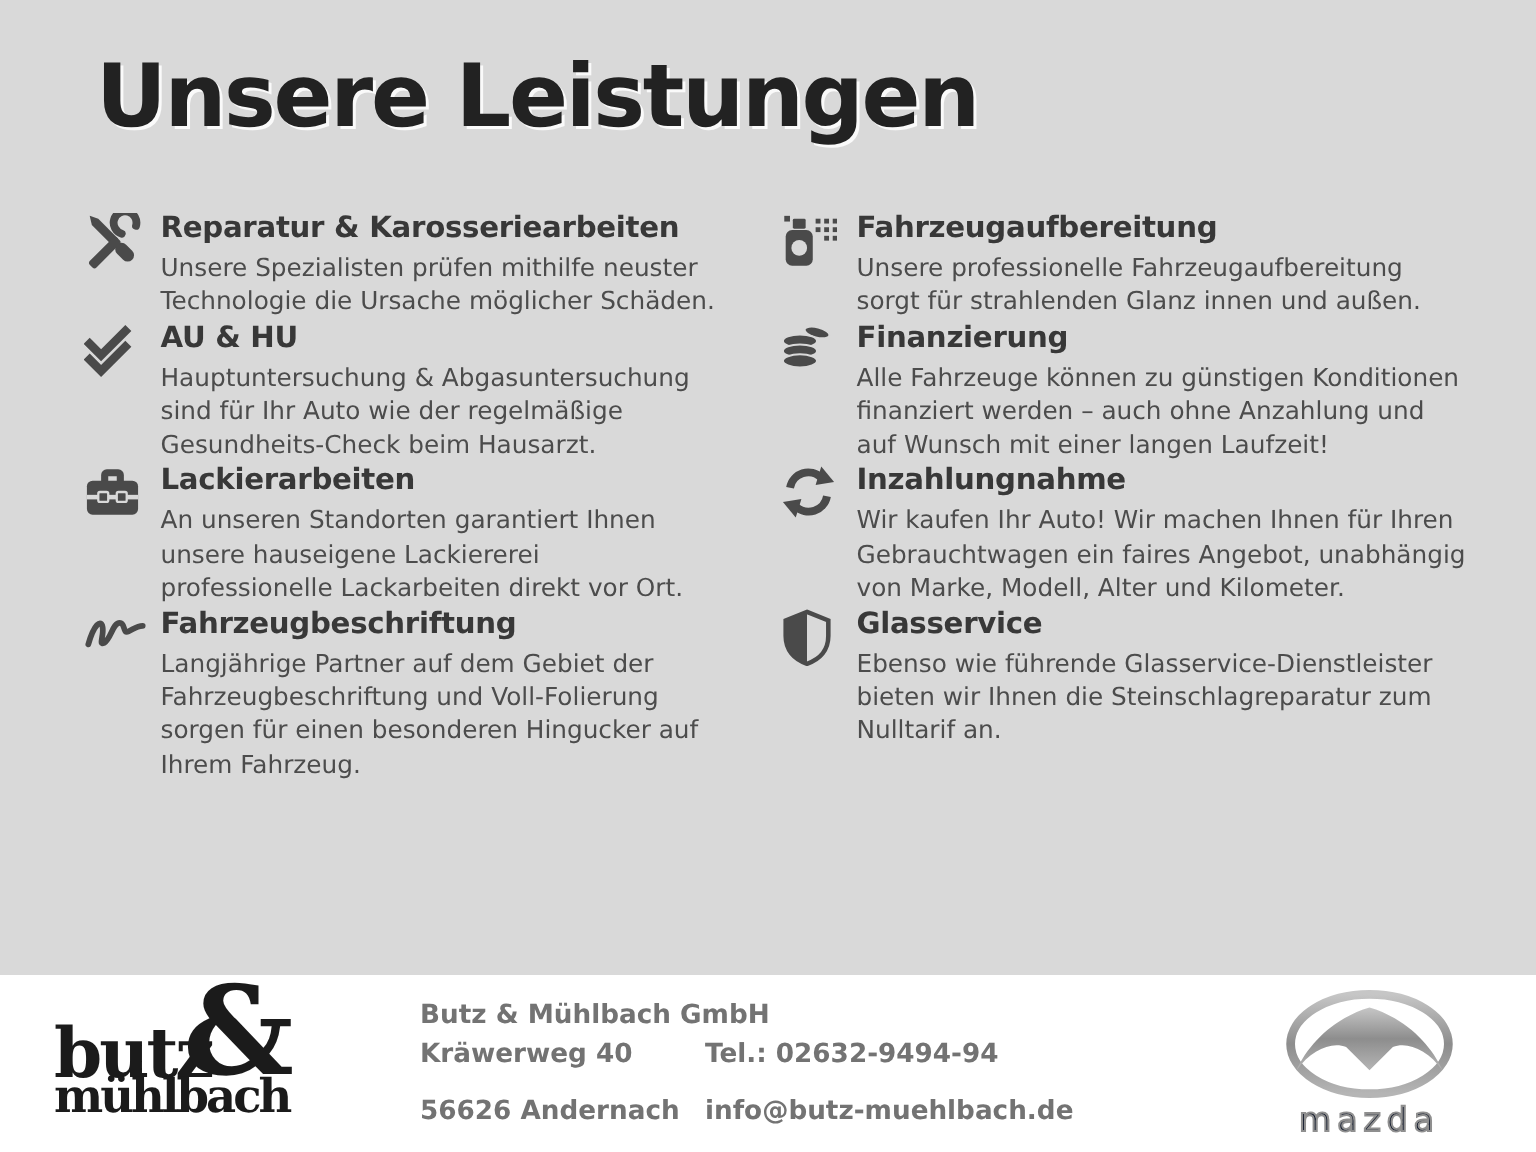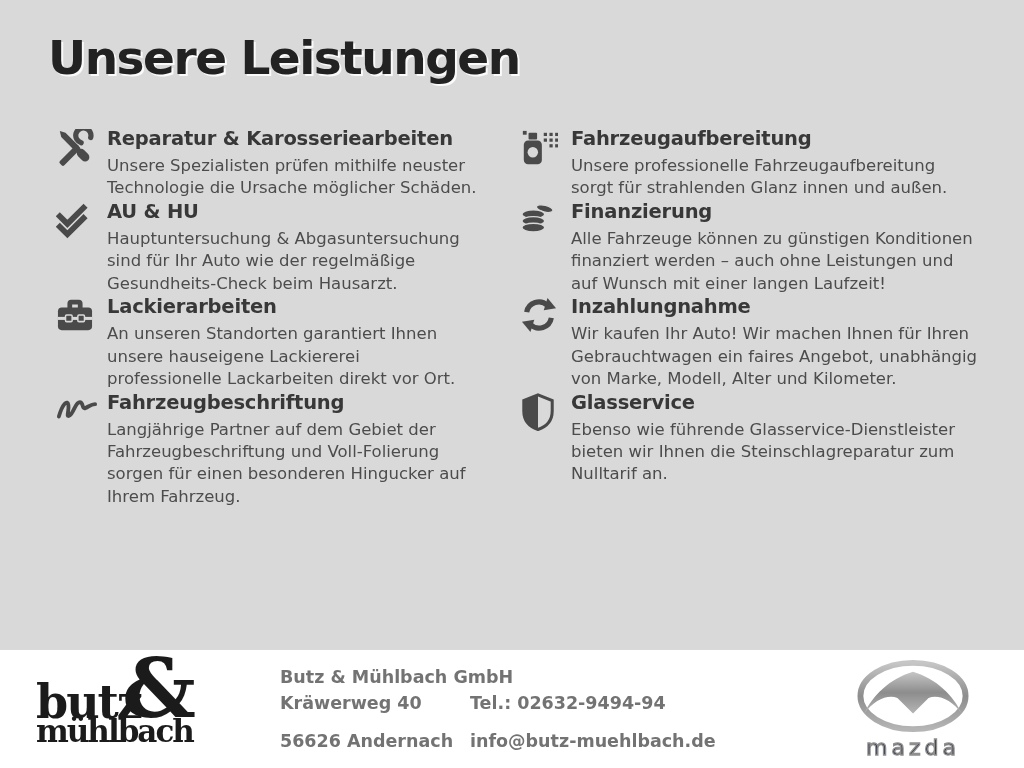--- a/index.html
+++ b/index.html
@@ -2,22 +2,22 @@
 <html><head>
 <meta charset="utf-8">
 <style>
   * { margin:0; padding:0; box-sizing:border-box; }
   html,body { width:1024px; height:768px; }
   body { font-family:"DejaVu Sans","Liberation Sans",sans-serif; }
   .page { position:relative; width:1024px; height:768px; background:#d9d9d9; overflow:hidden; }
 
   
   .title {
-    padding:30px 0 0 48px;
-    font-size:47px; font-weight:bold; color:#222;
+    padding:30px 0 0 64px;
+    font-size:58px; font-weight:bold; color:#222;
     letter-spacing:-1.5px;
     text-shadow:2px 2px 0 rgba(255,255,255,0.85);
   }
 
   
   .services {
     margin:42px 40px 0 56px;
     display:grid;
     grid-template-columns:464px 1fr;
   }
@@ -157,21 +157,21 @@
       <div class="icon-box">
         <svg width="38" height="36" viewBox="0 0 40 38">
           <ellipse cx="26" cy="7" rx="9" ry="3.6" transform="rotate(14 26 7)" fill="#4a4a4a" stroke="#d9d9d9" stroke-width="1.4"></ellipse>
           <ellipse cx="14" cy="13" rx="12" ry="4.6" fill="#4a4a4a" stroke="#d9d9d9" stroke-width="1.4"></ellipse>
           <ellipse cx="14" cy="20" rx="12" ry="4.6" fill="#4a4a4a" stroke="#d9d9d9" stroke-width="1.4"></ellipse>
           <ellipse cx="14" cy="27" rx="12" ry="4.6" fill="#4a4a4a" stroke="#d9d9d9" stroke-width="1.4"></ellipse>
         </svg>
       </div>
       <div class="txt">
         <h3>Finanzierung</h3>
-        <p>Alle Fahrzeuge können zu günstigen Konditionen finanziert werden – auch ohne Leistungen und auf Wunsch mit einer langen Laufzeit!</p>
+        <p>Alle Fahrzeuge können zu günstigen Konditionen finanziert werden – auch ohne Anzahlung und auf Wunsch mit einer langen Laufzeit!</p>
       </div>
     </div>
 
     <div class="item gc2 gr3">
       <div class="icon-box">
         <svg width="38" height="36" viewBox="0 0 40 38">
           <path d="M7 16 A 13 13 0 0 1 29 9" fill="none" stroke="#4a4a4a" stroke-width="5.5"></path>
           <polygon points="29,1 38,12 25,14" fill="#4a4a4a"></polygon>
           <path d="M33 22 A 13 13 0 0 1 11 29" fill="none" stroke="#4a4a4a" stroke-width="5.5"></path>
           <polygon points="11,37 2,26 15,24" fill="#4a4a4a"></polygon>

